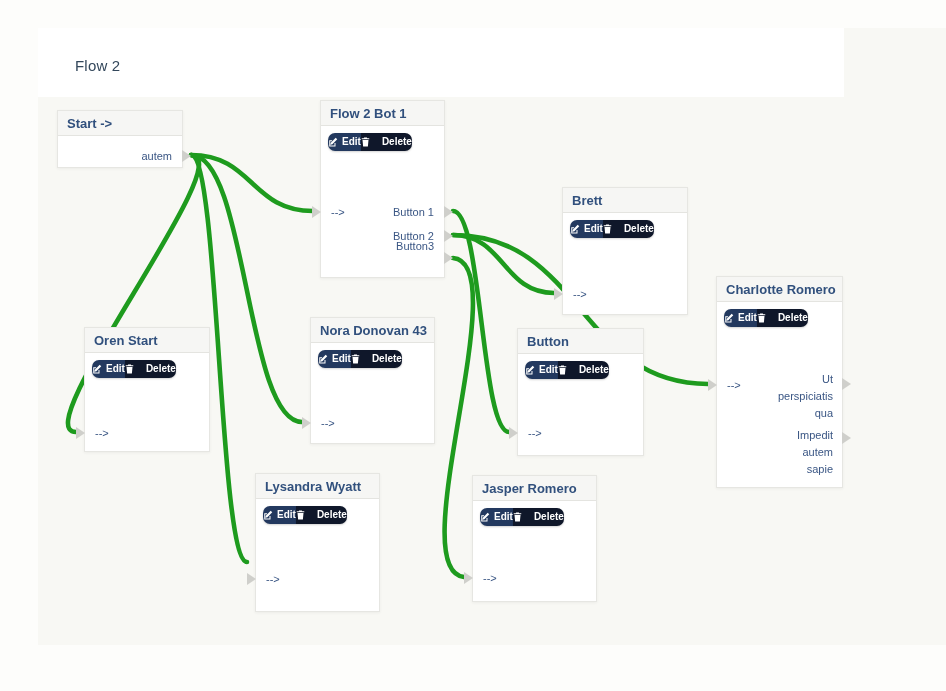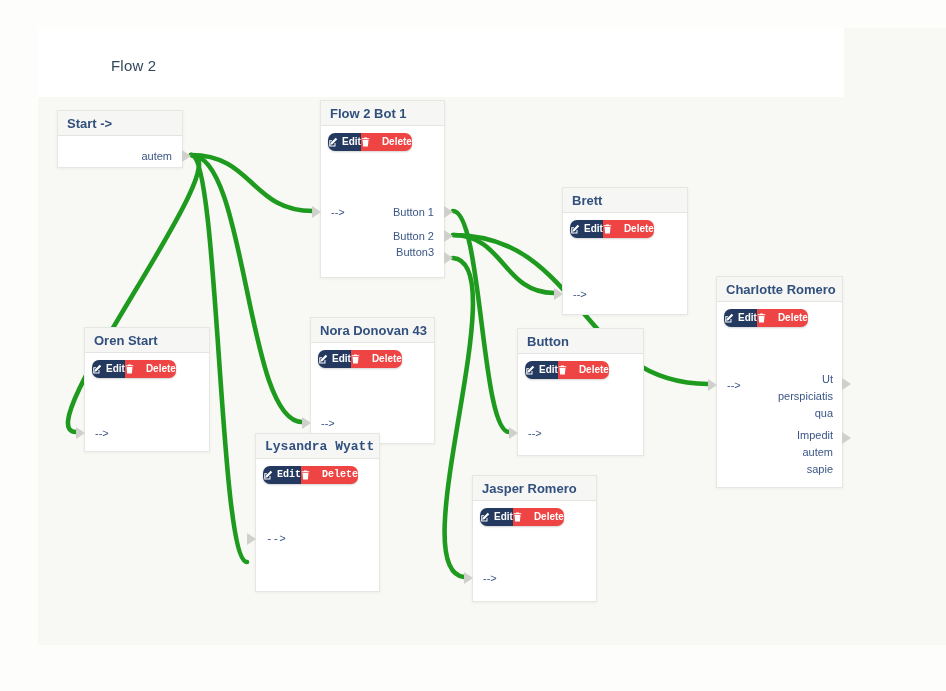--- a/index.html
+++ b/index.html
@@ -3,32 +3,32 @@
 <meta charset="utf-8">
 <style>
   html,body{margin:0;padding:0;background:#fdfdfb;}
   .stage{position:relative;width:946px;height:691px;overflow:hidden;
          font-family:"Liberation Sans",sans-serif;background:#fdfdfb;}
   .canvas-bg{position:absolute;left:38px;top:97px;width:908px;height:548px;
              background:#f8f8f4;}
   .canvas-bg2{position:absolute;left:844px;top:28px;width:102px;height:69px;background:#f8f8f4;}
   .topbar{position:absolute;left:38px;top:28px;width:806px;height:69px;background:#ffffff;}
   .topbar .title{position:absolute;left:37px;top:29px;font-size:15px;color:#33475b;
-                 letter-spacing:.2px;margin-left:36px;}
+                 letter-spacing:.2px;}
   
   .node{position:absolute;background:#ffffff;border:1px solid #e6e6e2;
         box-shadow:0 1px 3px rgba(0,0,0,.05);box-sizing:border-box;}
   .nhead{background:#f6f6f4;border-bottom:1px solid #e4e4e0;padding:5px 9px 4px 9px;
          font-size:13px;font-weight:700;color:#31507d;white-space:nowrap;overflow:hidden;}
   .btns{display:flex;margin:7px 0 0 7px;}
   .btn{display:flex;align-items:center;gap:4px;color:#fff;font-size:10px;font-weight:700;
        padding:4px 0;line-height:1;cursor:pointer;box-shadow:0 1px 2px rgba(0,0,0,.18);}
   .btn svg{display:block;}
   .btn-edit{background:#23395f;border-radius:7px 0 0 7px;}
-  .btn-del{background:#ef4444;border-radius:0 7px 7px 0;gap:12px;}
+  .btn-del{background:#0f172a;border-radius:0 7px 7px 0;gap:12px;}
   .prow{position:absolute;font-size:11px;color:#3a5684;line-height:14px;white-space:nowrap;}
   .prow.right{right:10px;text-align:right;}
   .prow.left{left:10px;}
   .outblock{position:absolute;right:9px;text-align:right;font-size:11px;color:#3a5684;
             line-height:17px;}
   
   .port{position:absolute;width:0;height:0;border-top:6px solid transparent;
         border-bottom:6px solid transparent;border-left:9px solid #cfcfcb;cursor:crosshair;}
   .port.in{left:-9px;}
   .port.out{right:-9px;}
@@ -80,21 +80,21 @@
           </svg>
         <span>Delete</span>
         </span>
     </div>
     <div class="prow left" style="top:104px;">--&gt;</div>
     <span class="port in" style="top:105px;"></span>
     <div class="prow right" style="top:104px;">Button 1</div>
     <span class="port out" style="top:105px;"></span>
     <div class="prow right" style="top:128px;">Button 2</div>
     <span class="port out" style="top:129px;"></span>
-    <div class="prow right" style="top:144px;">Button3</div>
+    <div class="prow right" style="top:138px;">Button3</div>
     <span class="port out" style="top:151px;"></span>
   </div>
 
   <div class="node" style="left:562px;top:187px;width:126px;height:128px;">
     <div class="nhead">Brett</div>
     <div class="btns">
       <span class="btn btn-edit">
         <svg width="10" height="10" viewBox="0 0 16 16">
             <path fill="#fff" d="M12.3 1.2l2.5 2.5-7.8 7.8-3.2.7.7-3.2zM2 5h4.5v1.6H3.6v6.8h6.8V9.5H12V15H2z"></path>
           </svg>
@@ -188,21 +188,21 @@
         <svg width="9" height="10" viewBox="0 0 14 16">
             <path fill="#fff" d="M4.8.8h4.4l.6 1H13v1.6H1V1.8h3.2zM2.2 4.6h9.6L10.8 15H3.2z"></path>
           </svg>
         <span>Delete</span>
         </span>
     </div>
     <div class="prow left" style="top:97px;">--&gt;</div>
     <span class="port in" style="top:98px;"></span>
   </div>
 
-  <div class="node" style="left:255px;top:433px;width:125px;height:159px;font-family:Liberation Mono, monospace;">
+  <div class="node" style="left:255px;top:473px;width:125px;height:139px;">
     <div class="nhead">Lysandra Wyatt</div>
     <div class="btns">
       <span class="btn btn-edit">
         <svg width="10" height="10" viewBox="0 0 16 16">
             <path fill="#fff" d="M12.3 1.2l2.5 2.5-7.8 7.8-3.2.7.7-3.2zM2 5h4.5v1.6H3.6v6.8h6.8V9.5H12V15H2z"></path>
           </svg>
         <span>Edit</span>
         </span>
       <span class="btn btn-del">
         <svg width="9" height="10" viewBox="0 0 14 16">

